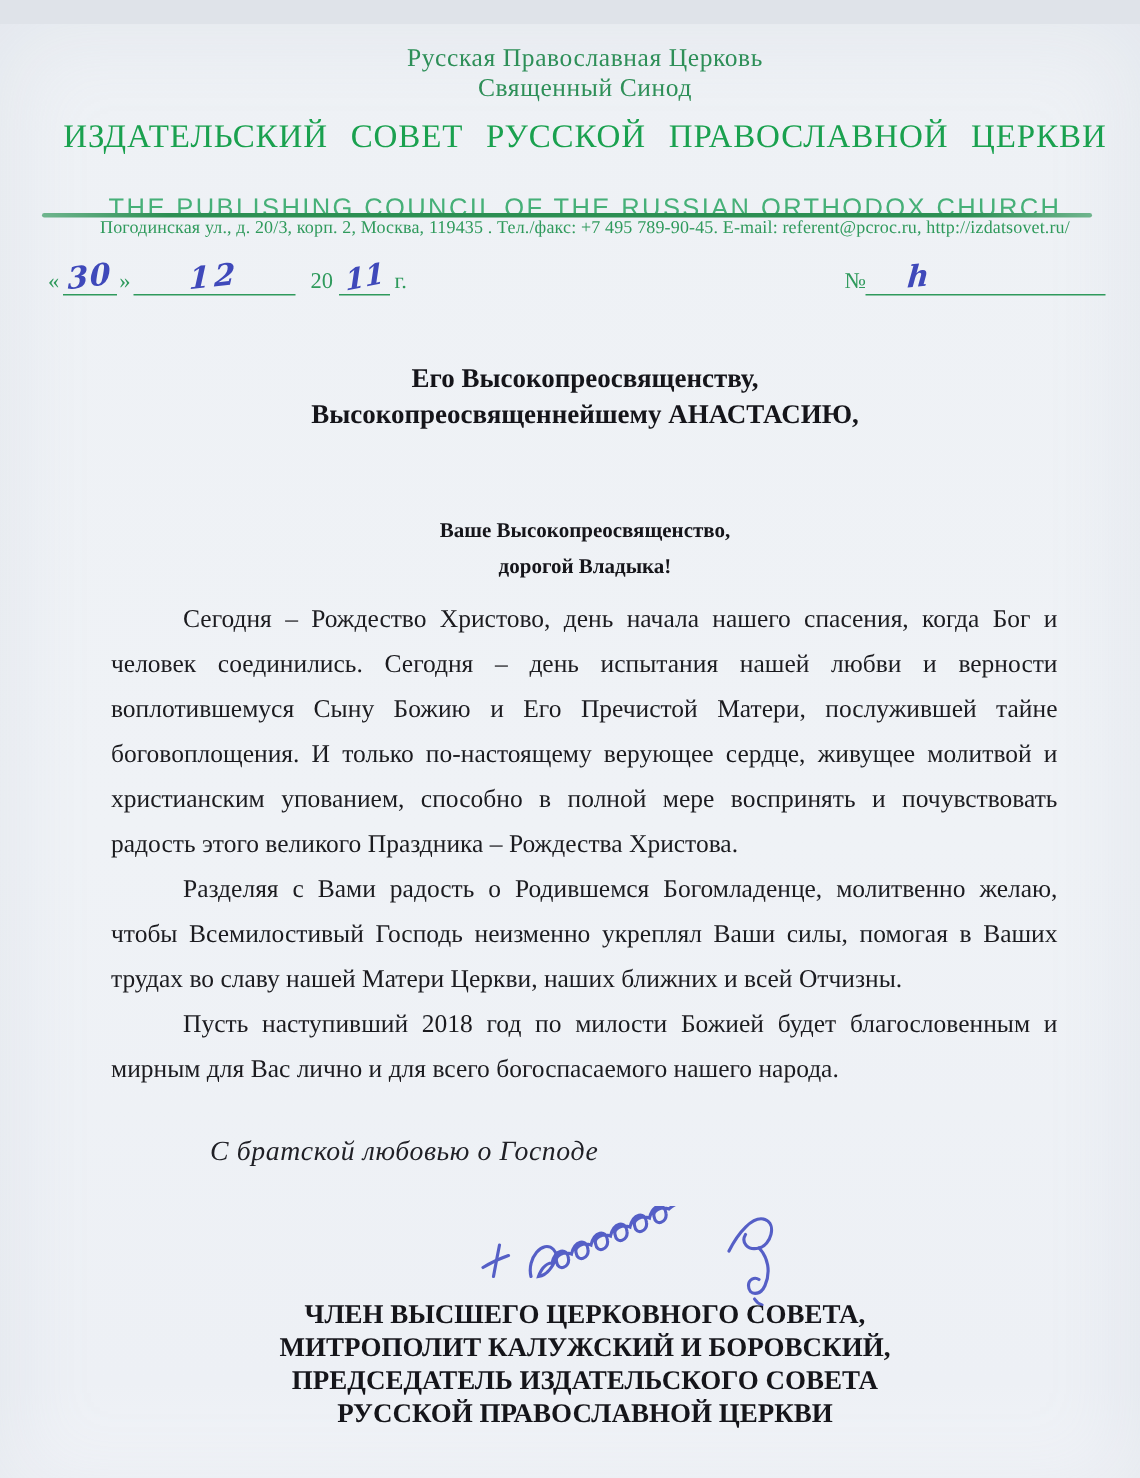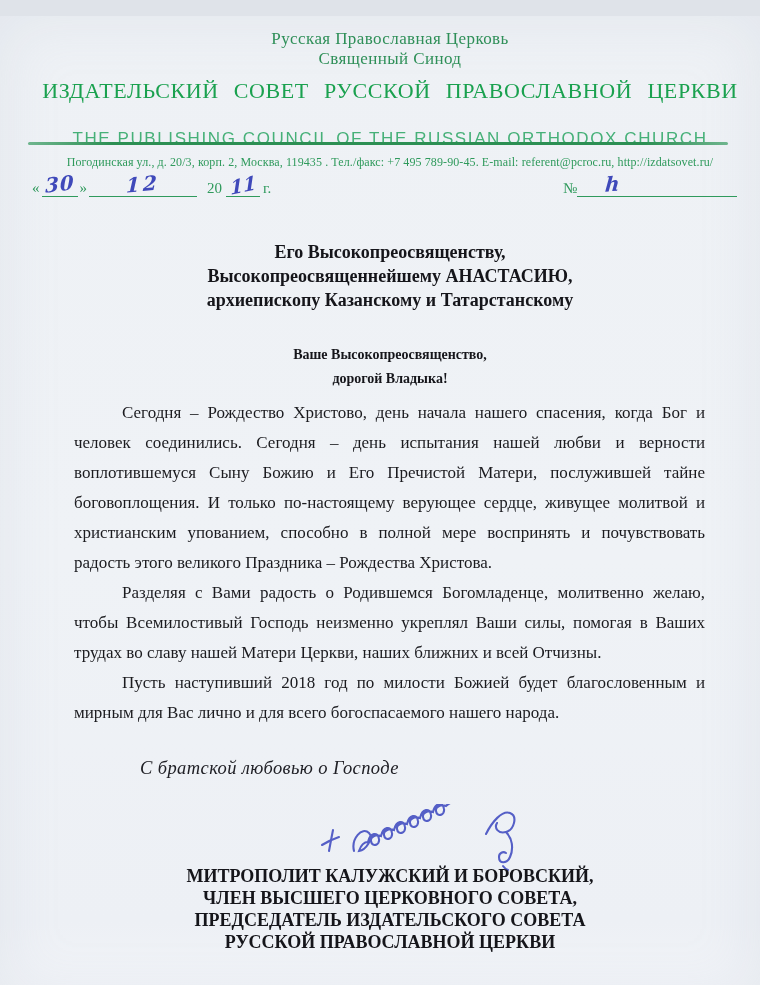--- a/index.html
+++ b/index.html
@@ -14,21 +14,21 @@
   .centered{position:absolute;left:30px;right:10px;text-align:center;}
 
   
   .org-line{font-size:17px;color:var(--green-dark,#2e8f58);letter-spacing:.4px;}
   .org1{top:13px;}
   .org2{top:33px;}
   .title-ru{top:62px;font-size:22px;color:var(--green-bright,#1aa14f);letter-spacing:.6px;word-spacing:9px;white-space:nowrap;}
   .title-en{top:113px;font-family:"Liberation Sans",sans-serif;font-size:17px;color:var(--green-light,#46b078);letter-spacing:1.6px;white-space:nowrap;}
   .rule{position:absolute;top:126px;left:28px;width:700px;height:3px;border-radius:2px;
         background:linear-gradient(90deg,#6fb58e,var(--green-rule,#2c8f53) 12%,var(--green-rule,#2c8f53) 88%,#6fb58e);}
-  .contact{top:139px;font-size:12px;color:var(--green-mid,#2f9a5c);letter-spacing:.1px;white-space:nowrap;}
+  .contact{top:128px;font-size:12px;color:var(--green-mid,#2f9a5c);letter-spacing:.1px;white-space:nowrap;}
 
   
   .dateline{position:absolute;left:30px;top:155px;display:flex;align-items:flex-end;
             font-size:15px;color:var(--green-mid,#2f9a5c);height:26px;}
   .g-underline{border-bottom:1.5px solid var(--green-mid,#2f9a5c);display:inline-flex;justify-content:center;align-items:flex-end;height:24px;}
   .hand{font-family:"DejaVu Serif",serif;font-style:italic;font-weight:bold;
         color:var(--ink-blue,#3f49ba);display:inline-block;}
   .day-box{width:36px;}
   .day-box .hand{font-size:20px;transform:rotate(-7deg) skewX(-6deg);letter-spacing:1px;}
   .month-box{width:108px;}
@@ -83,21 +83,20 @@
   <div class="numline">
     <span>№</span>
     <span class="g-underline num-box">
         <span class="hand">h</span>
       </span>
   </div>
 
   <div class="centered recipient">
     <div>Его Высокопреосвященству,</div>
     <div>Высокопреосвященнейшему АНАСТАСИЮ,</div>
-    <div>архиепископу Казанскому и Татарстанскому</div>
   </div>
 
   <div class="centered salutation">
     <div>Ваше Высокопреосвященство,</div>
     <div>дорогой Владыка!</div>
   </div>
 
   <div class="body-text">
     <p>Сегодня – Рождество Христово, день начала нашего спасения, когда Бог и человек соединились. Сегодня – день испытания нашей любви и верности воплотившемуся Сыну Божию и Его Пречистой Матери, послужившей тайне боговоплощения. И только по-настоящему верующее сердце, живущее молитвой и христианским упованием, способно в полной мере воспринять и почувствовать радость этого великого Праздника – Рождества Христова.</p>
     <p>Разделяя с Вами радость о Родившемся Богомладенце, молитвенно желаю, чтобы Всемилостивый Господь неизменно укреплял Ваши силы, помогая в Ваших трудах во славу нашей Матери Церкви, наших ближних и всей Отчизны.</p>
@@ -119,20 +118,20 @@
                c 2,-9 10,-11 11,-3 c 1,6 -7,9 -8,2 c -1,-4 5,-7 10,-5
                c 2,-9 10,-11 11,-3 c 1,6 -7,9 -8,2 c -1,-4 5,-7 10,-5
                c 3,-3 6,-4 9,-4"></path>
       <path d="M186,30 C192,18 202,6 210,9 C218,12 214,26 206,28 C198,30 194,24 197,19"></path>
       <path d="M206,28 C212,34 214,44 210,53 C207,60 199,60 199,53 C199,49 203,47 206,49"></path>
       <path d="M203,62 q 2,3 5,4"></path>
     </g>
   </svg>
 
   <div class="centered signoff">
+    <div>ЧЛЕН ВЫСШЕГО ЦЕРКОВНОГО СОВЕТА,</div>
     <div>МИТРОПОЛИТ КАЛУЖСКИЙ И БОРОВСКИЙ,</div>
-    <div>ЧЛЕН ВЫСШЕГО ЦЕРКОВНОГО СОВЕТА,</div>
     <div>ПРЕДСЕДАТЕЛЬ ИЗДАТЕЛЬСКОГО СОВЕТА</div>
     <div>РУССКОЙ ПРАВОСЛАВНОЙ ЦЕРКВИ</div>
   </div>
 
   <div class="scan-edge"></div>
 </div>
 
 </body></html>

